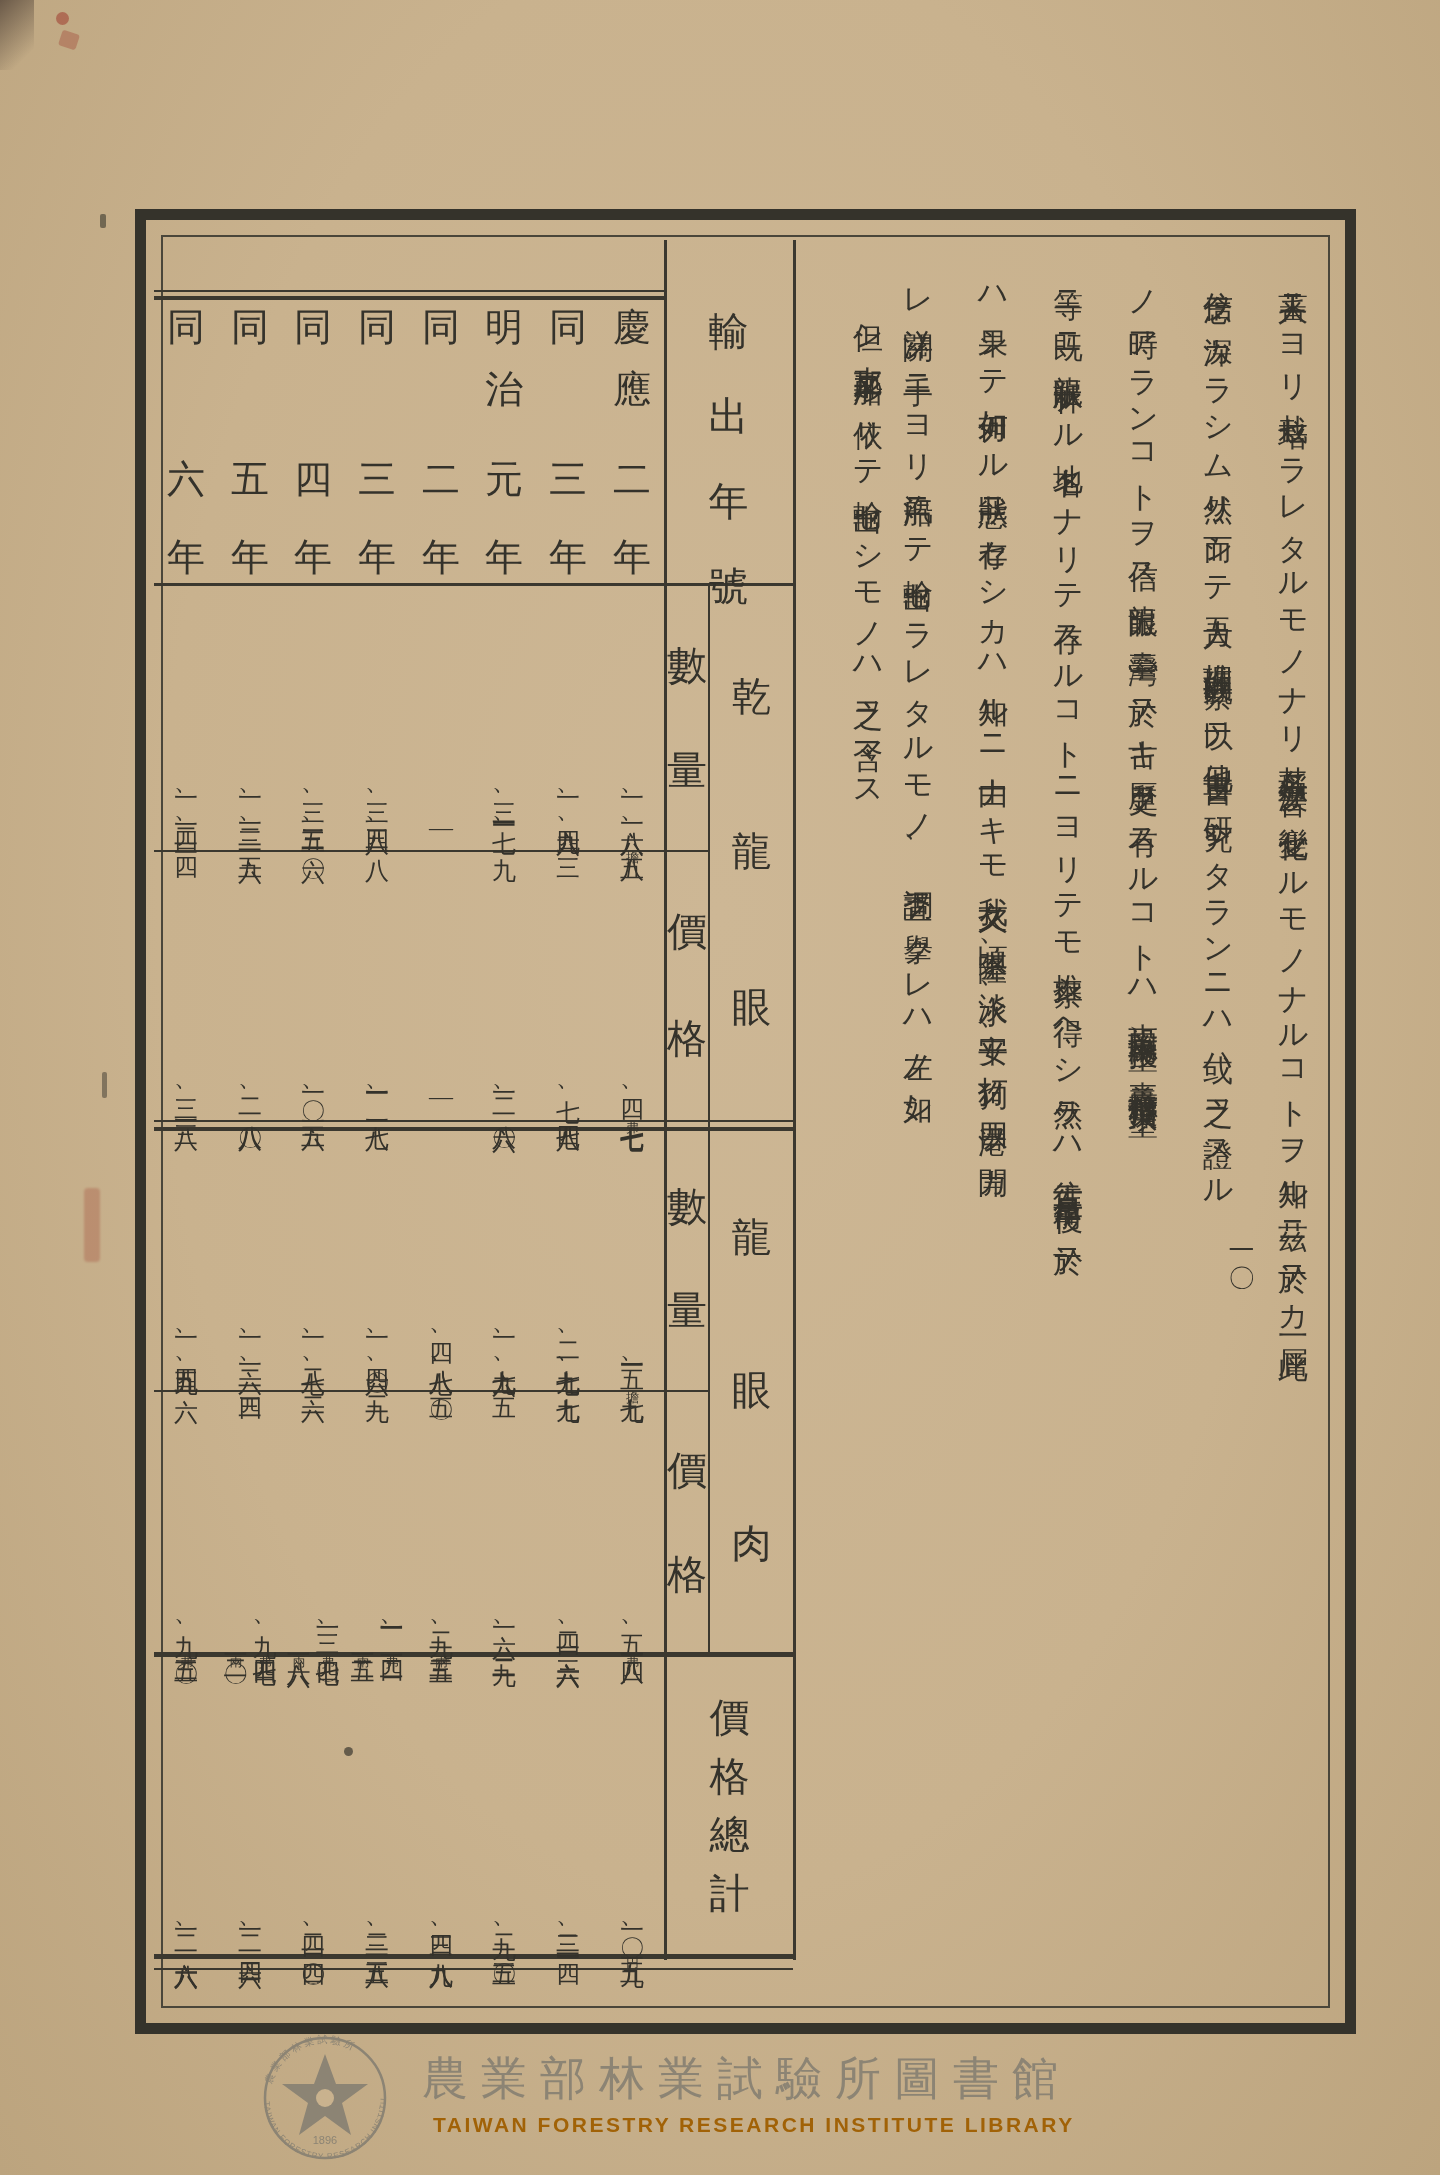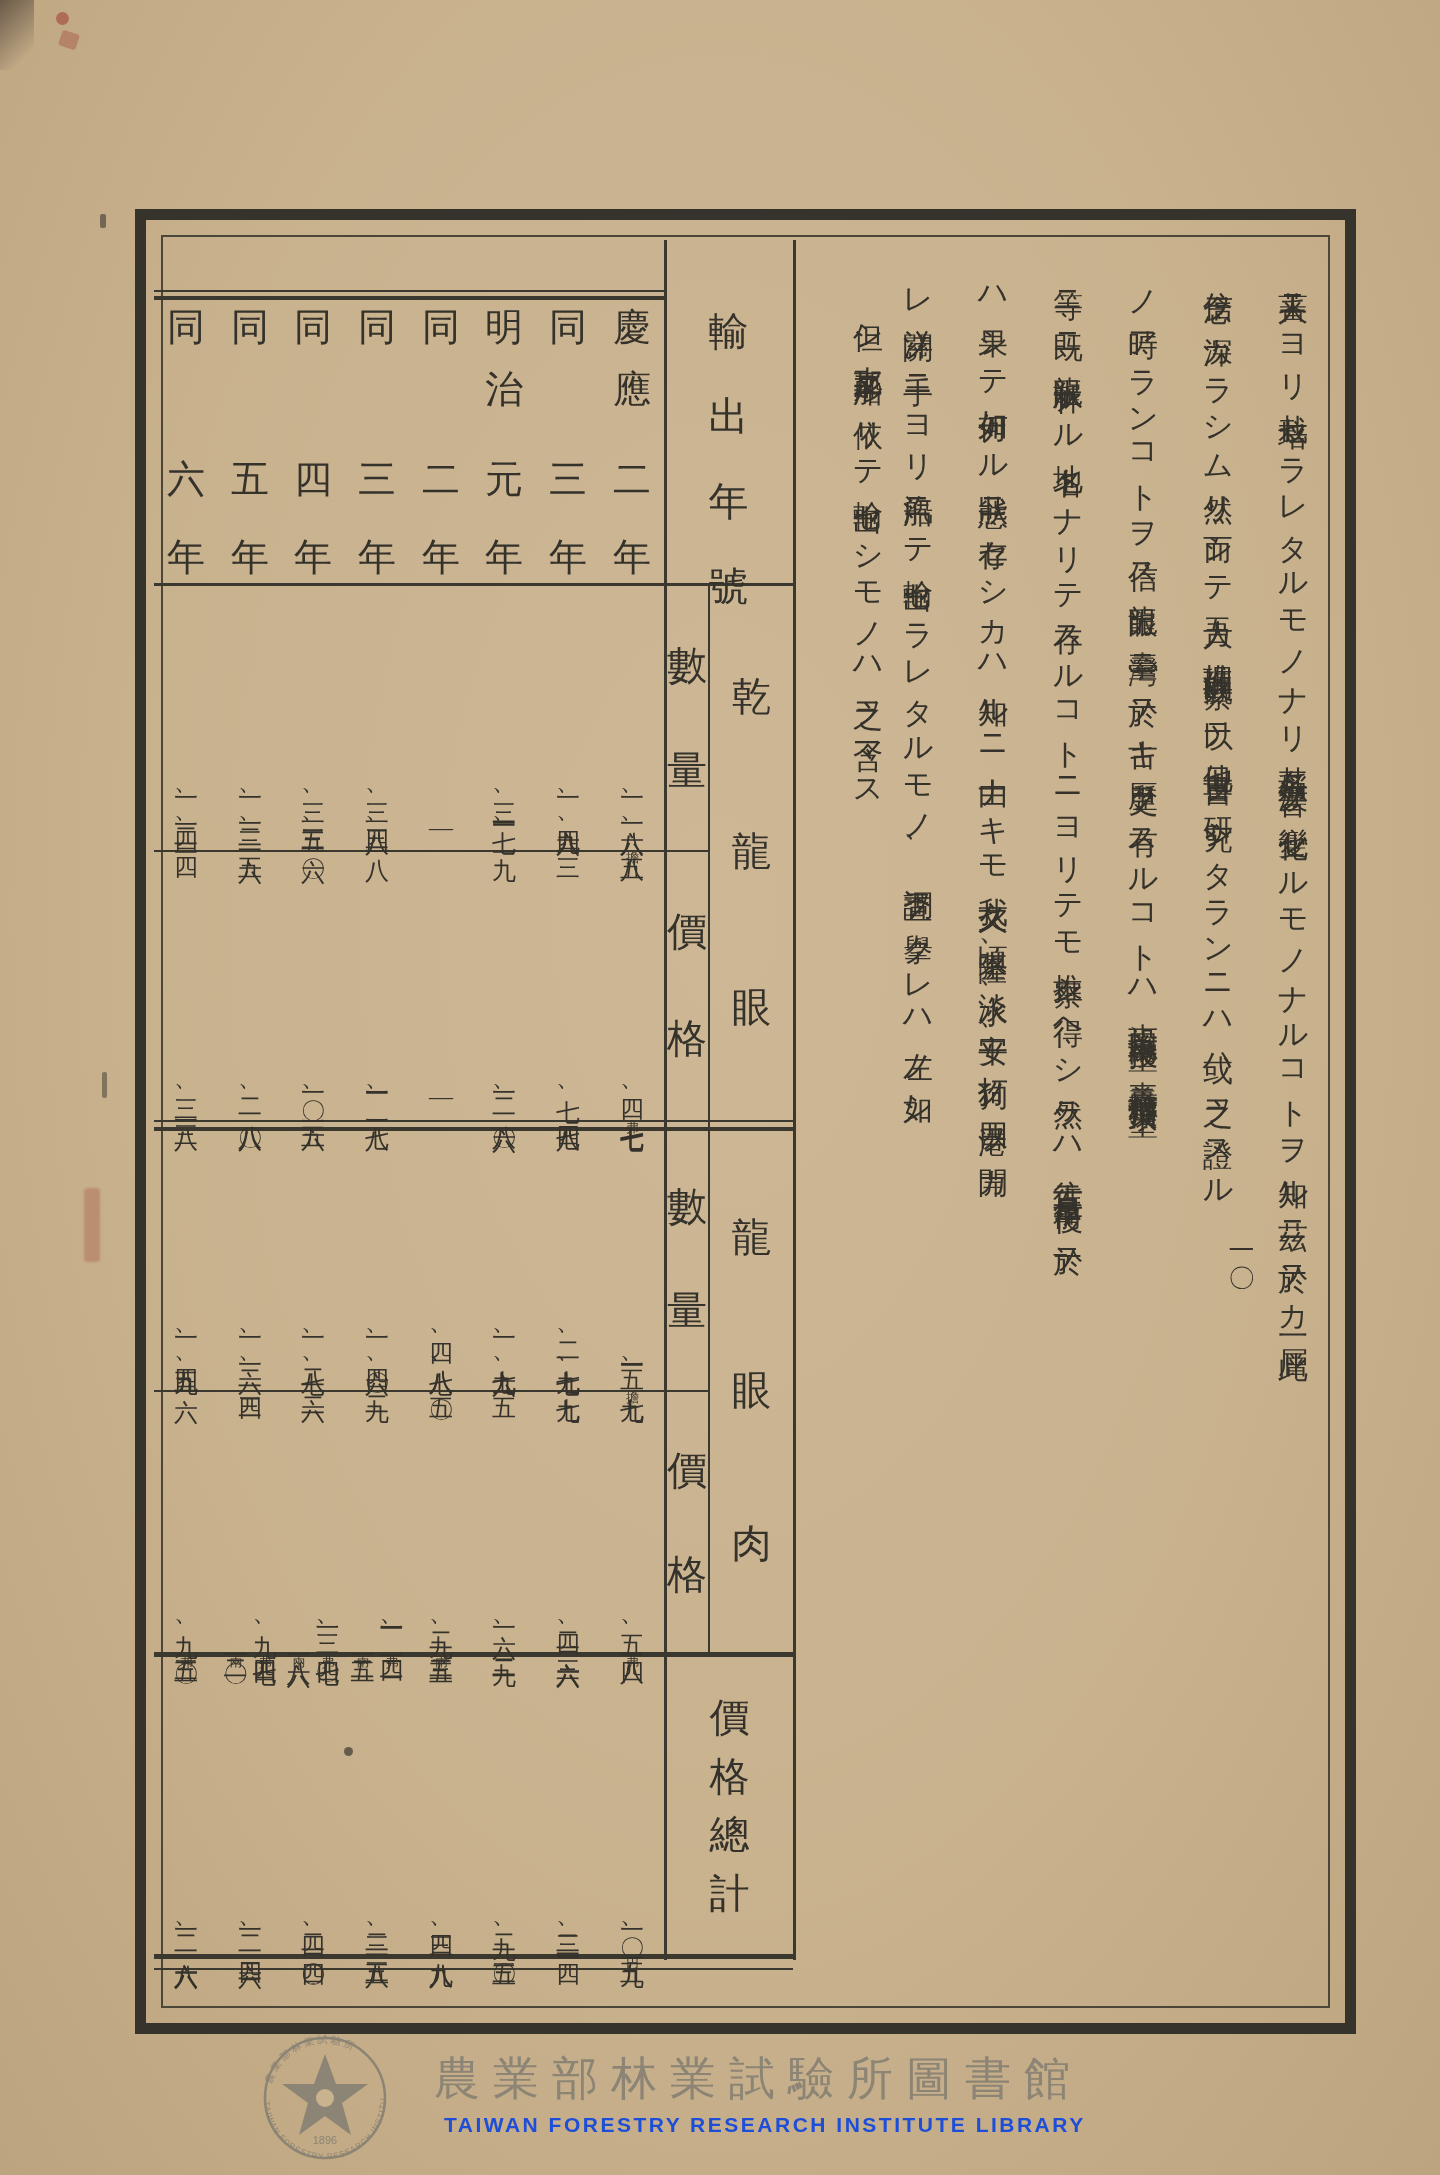--- a/index.html
+++ b/index.html
@@ -37,24 +37,24 @@
     justify-content:center;gap:5px;padding-bottom:10px;box-sizing:border-box;
   }
   .num{
     writing-mode:vertical-rl;text-orientation:upright;
     font-size:24px;letter-spacing:1px;color:#34322b;line-height:1;
   }
   .unit{font-size:13px;letter-spacing:0;}
   .pagenum{position:absolute;left:1222px;top:1236px;width:32px;text-align:center;
     font-size:26px;letter-spacing:10px;}
   .stamp{position:absolute;left:250px;top:2032px;width:860px;height:140px;color:#8c8474;}
-  .stamp-title{position:absolute;left:184px;top:16px;font-size:46px;letter-spacing:13px;
+  .stamp-title{position:absolute;left:172px;top:16px;font-size:46px;letter-spacing:13px;
     color:#8c8474;white-space:nowrap;font-family:"Liberation Sans",sans-serif;}
-  .stamp-sub{position:absolute;left:194px;top:81px;font-size:21px;letter-spacing:2.5px;
-    color:#1d4ed8;white-space:nowrap;font-family:"Liberation Sans",sans-serif;font-weight:bold;}
+  .stamp-sub{position:absolute;left:183px;top:81px;font-size:21px;letter-spacing:2.5px;
+    color:#a16207;white-space:nowrap;font-family:"Liberation Sans",sans-serif;font-weight:bold;}
   .speck{position:absolute;background:#3b382f;border-radius:2px;}
   .red-mark{position:absolute;background:#9e3b2d;}
   .corner-smudge{position:absolute;left:0;top:0;width:34px;height:70px;
     background:linear-gradient(135deg,#55463a 0%,rgba(85,70,58,0) 80%);opacity:.8;}
 </style>
 </head>
 <body>
 
 <div class="corner-smudge"></div>
 <div class="red-mark" style="left:56px;top:12px;width:13px;height:13px;border-radius:50%;opacity:.55;"></div>

